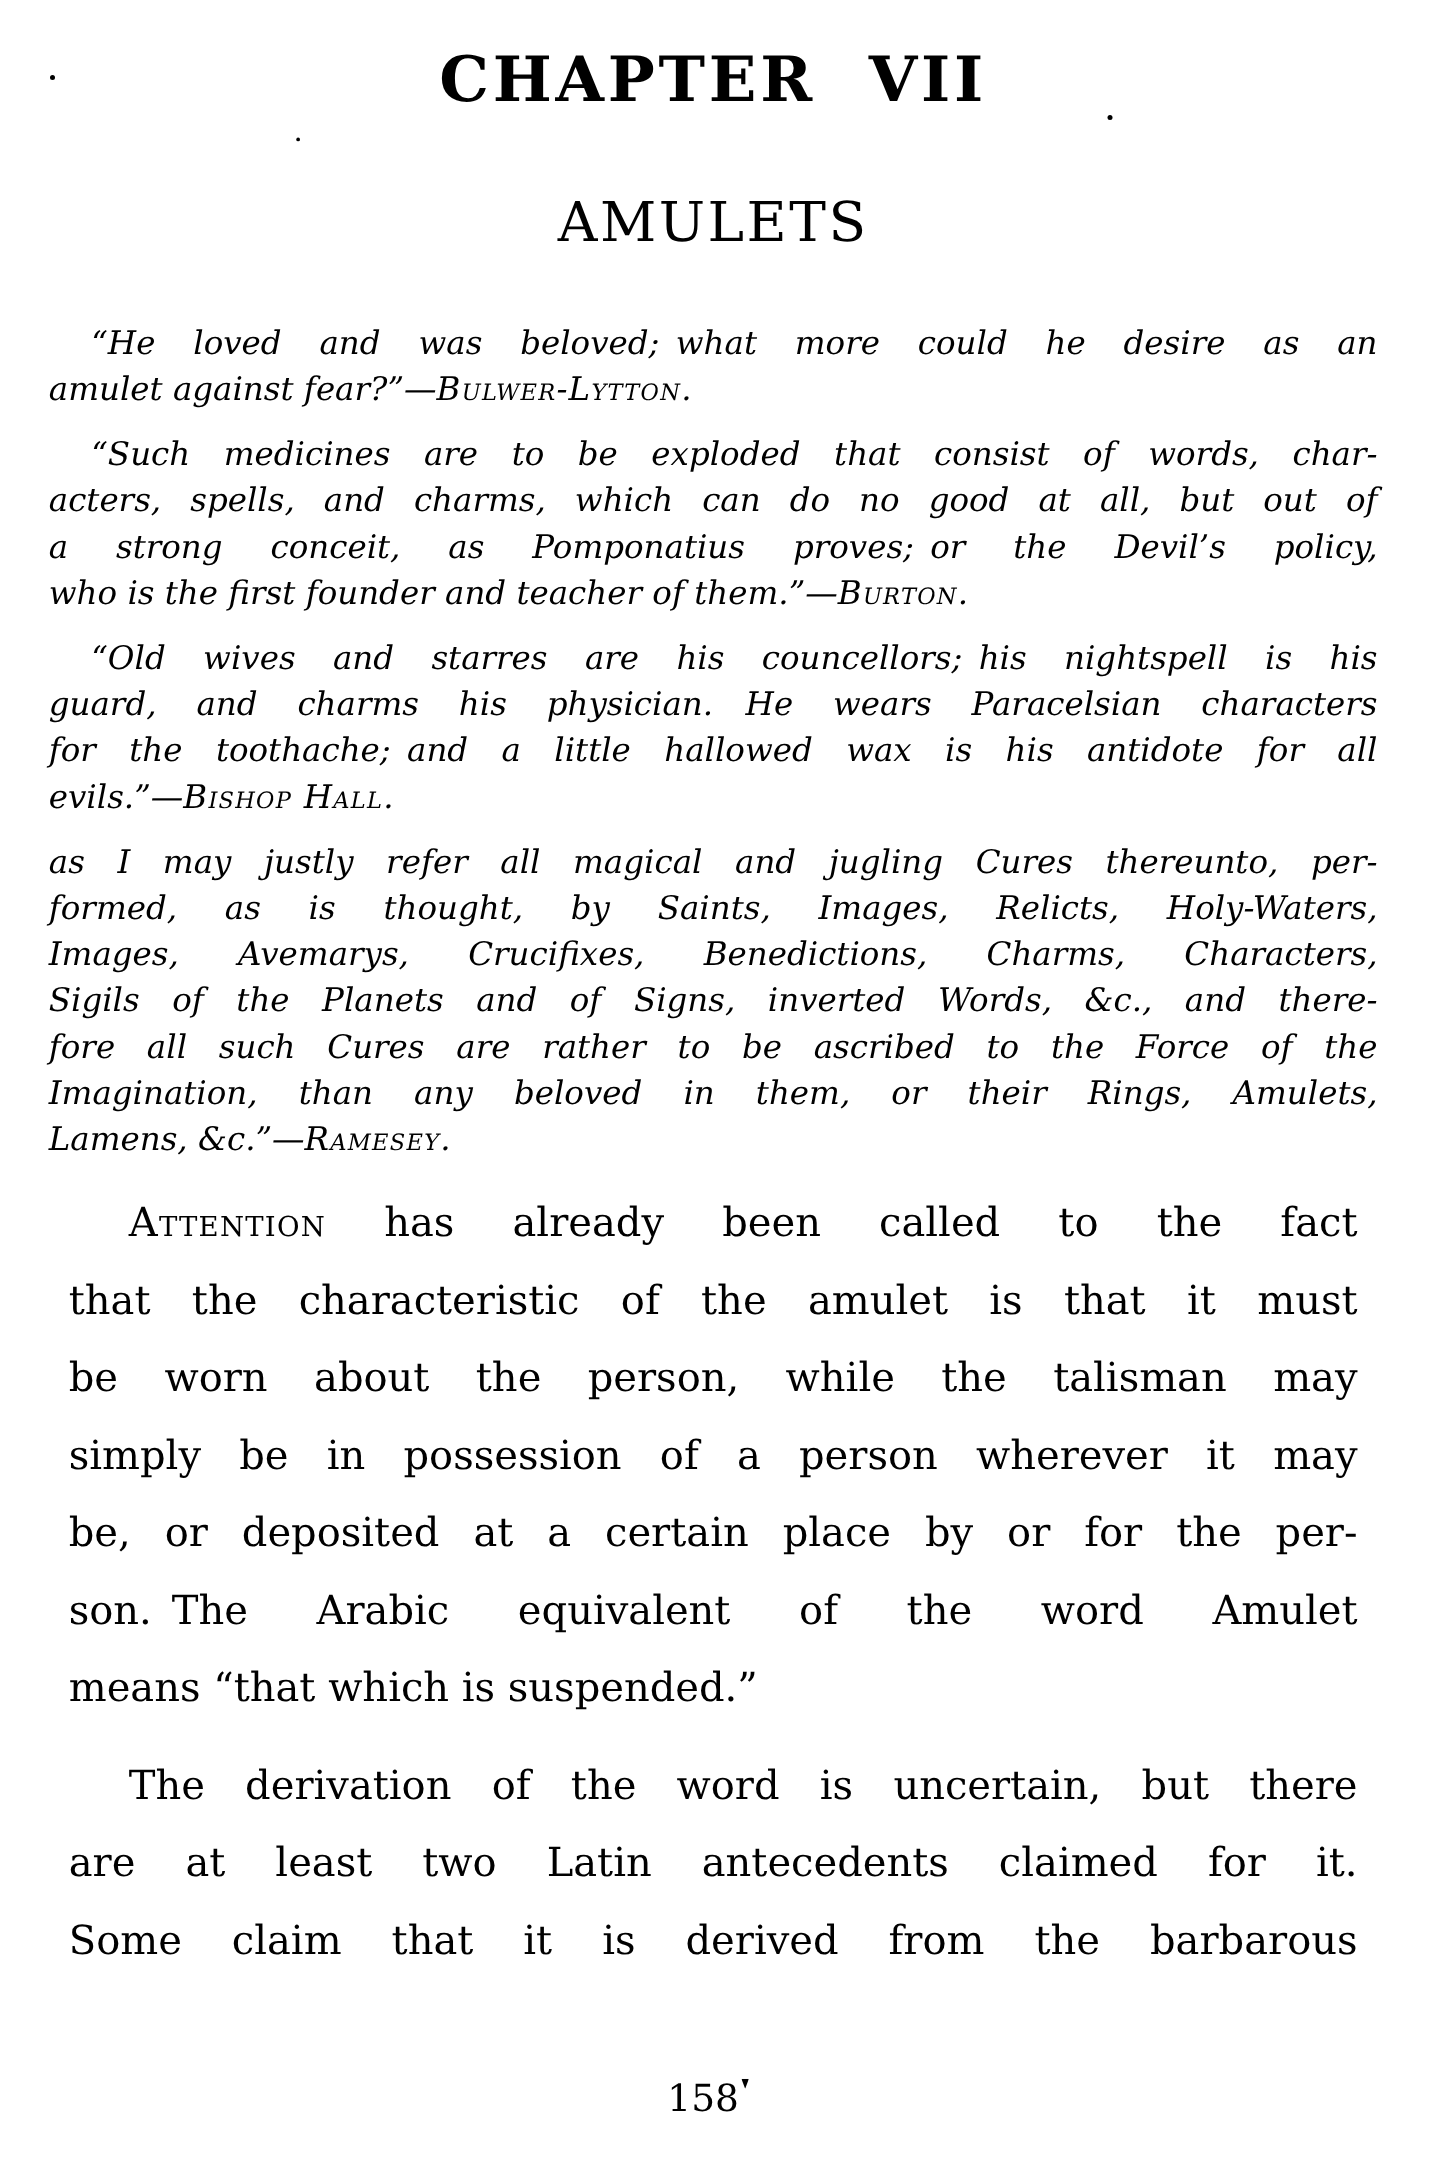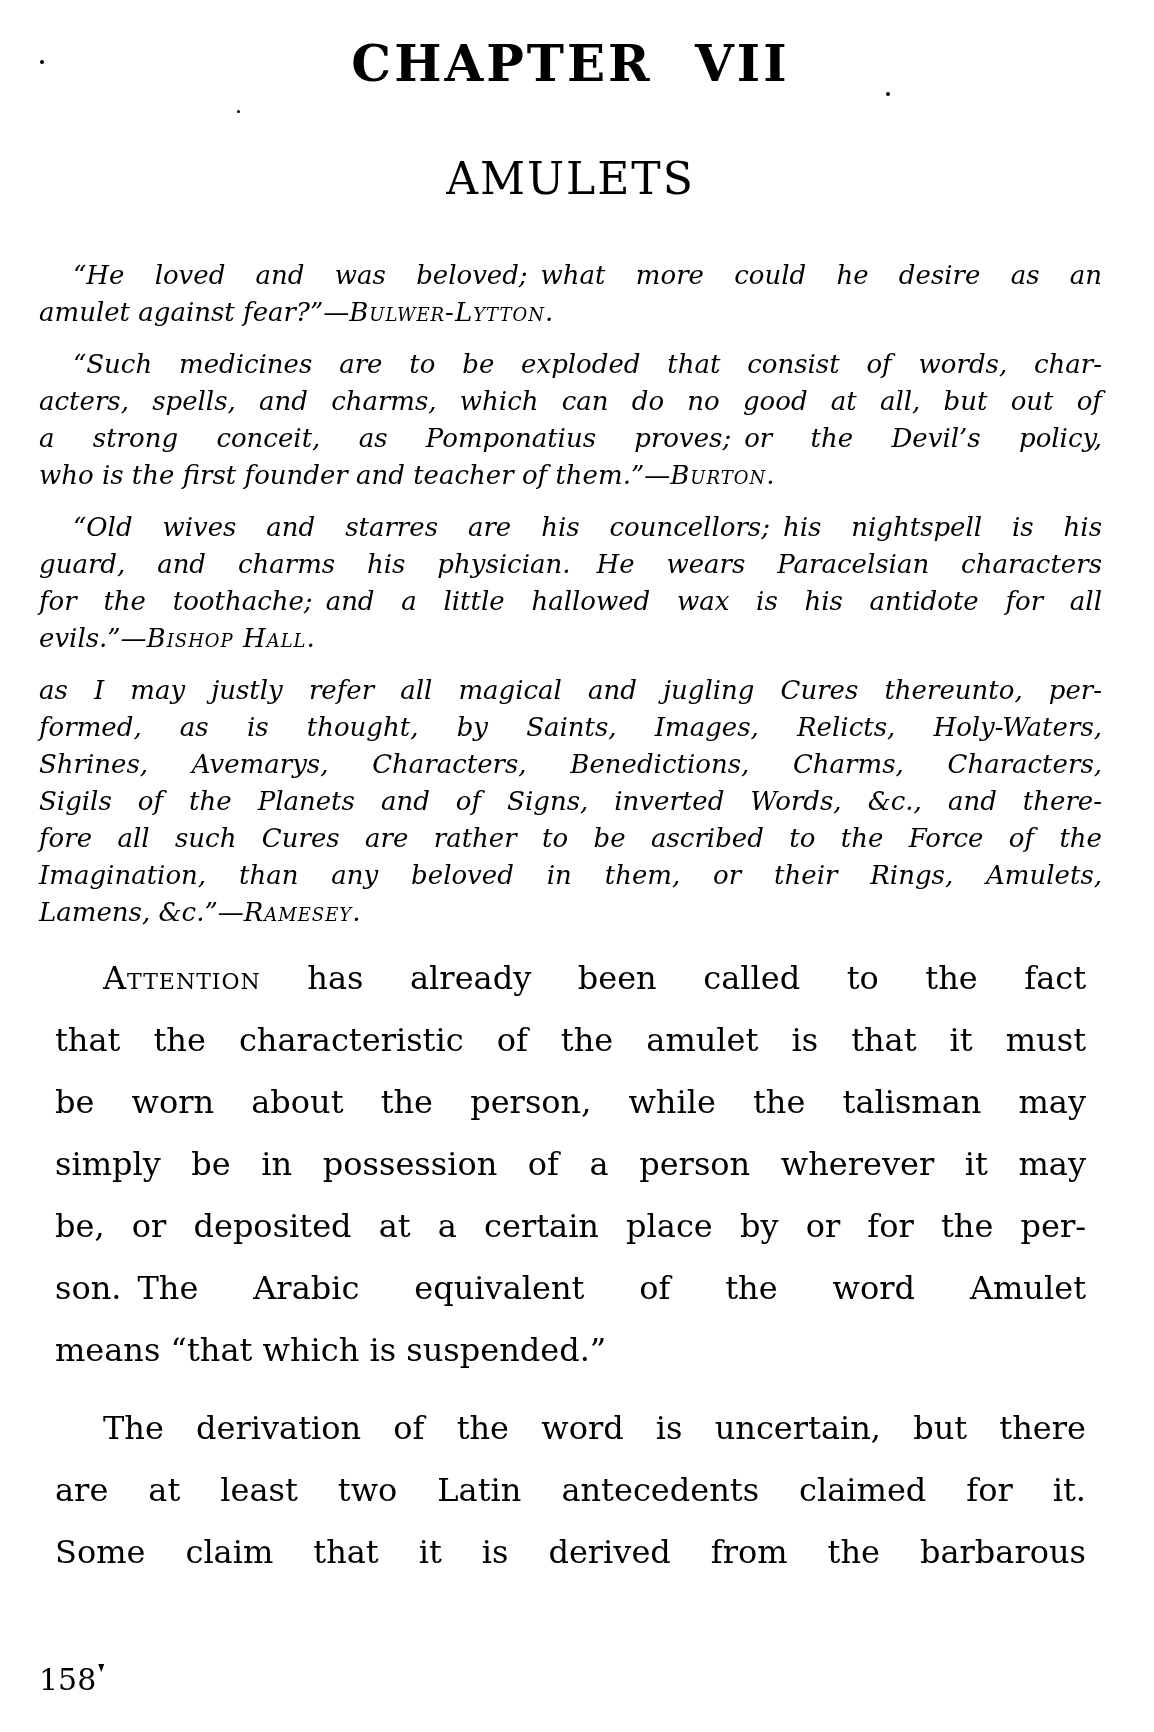--- a/index.html
+++ b/index.html
@@ -30,21 +30,21 @@
   .body-para { font-size: 32px; line-height: 62px; margin: 16px; }
   .body-para .indent { text-indent: 48px; }
 
   .line { display: block; }
   .jl { text-align: justify; text-align-last: justify; }
   .ll { text-align: left; text-align-last: left; }
   .sc { font-variant: small-caps; letter-spacing: 1px; }
 
   .page-number {
     position: absolute; left: 39px; top: 1662px; width: 1055px;
-    text-align: left; font-size: 30px;
+    text-align: center; font-size: 30px;
   }
   .pn-tick {
     display: inline-block; width: 6px; height: 8px; background: #000;
     clip-path: polygon(50% 100%, 0 0, 100% 0);
     margin-left: 2px; vertical-align: 18px;
   }
   .speck { position: absolute; background: #000; border-radius: 50%; }
 </style>
 </head>
 <body>
@@ -75,21 +75,21 @@
     <p class="epigraph">
       <span class="line jl indent">“Old wives and starres are his councellors; his nightspell is his</span>
       <span class="line jl">guard, and charms his physician.  He wears Paracelsian characters</span>
       <span class="line jl">for the toothache; and a little hallowed wax is his antidote for all</span>
       <span class="line ll"><span>evils.”—</span><span class="sc">Bishop Hall</span><span>.</span></span>
     </p>
 
     <p class="epigraph">
       <span class="line jl">as I may justly refer all magical and jugling Cures thereunto, per-</span>
       <span class="line jl">formed, as is thought, by Saints, Images, Relicts, Holy-Waters,</span>
-      <span class="line jl">Shrines, Avemarys, Characters, Benedictions, Charms, Characters,</span>
+      <span class="line jl">Images, Avemarys, Crucifixes, Benedictions, Charms, Characters,</span>
       <span class="line jl">Sigils of the Planets and of Signs, inverted Words, &amp;c., and there-</span>
       <span class="line jl">fore all such Cures are rather to be ascribed to the Force of the</span>
       <span class="line jl">Imagination, than any beloved in them, or their Rings, Amulets,</span>
       <span class="line ll"><span>Lamens, &amp;c.”—</span><span class="sc">Ramesey</span><span>.</span></span>
     </p>
 
   </section>
 
   <section class="body-text">
 

